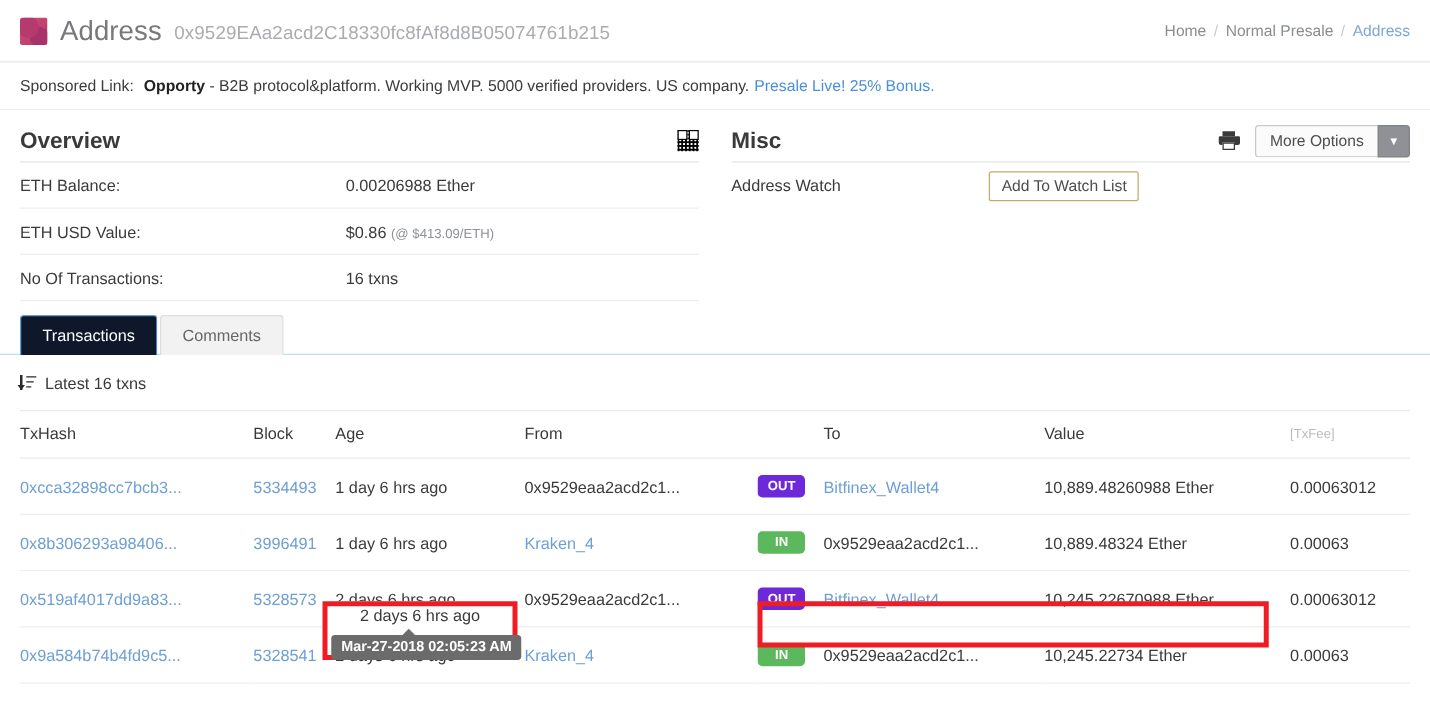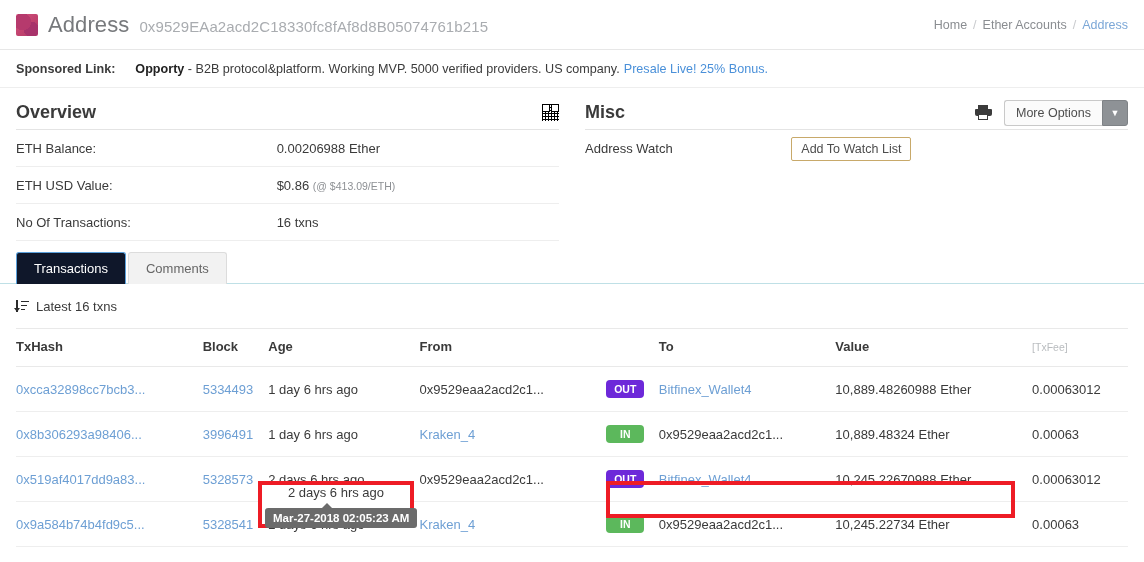--- a/index.html
+++ b/index.html
@@ -60,21 +60,21 @@
   
   .sponsored {
     height: 38px;
     display: flex;
     align-items: center;
     padding: 0 16px;
     font-size: 12.6px;
     color: #3b3b3b;
     border-bottom: 1px solid #eeeeee;
   }
-  .sponsored .lbl { color: #3b3b3b; margin-right: 20px; font-weight: bold; }
+  .sponsored .lbl { color: #3b3b3b; margin-right: 8px; }
   .sponsored .brand { font-weight: bold; color: #222; }
   .sponsored .body { color: #3b3b3b; }
   .sponsored .promo { color: #4a90d9; margin-left: 4px; }
 
   
   .panels { display: flex; padding: 8px 16px 0 16px; gap: 26px; }
   .panel { flex: 1; min-width: 0; }
   .panel-head {
     display: flex; align-items: center;
     height: 34px;
@@ -209,21 +209,21 @@
     position: absolute; left: 4.5px; height: 1.6px; background: #2b2b2b;
   }
   .sort-icon .l1 { top: 1px; width: 8px; }
   .sort-icon .l2 { top: 5px; width: 6px; }
   .sort-icon .l3 { top: 9px; width: 4px; }
 
   table.txs { width: 100%; border-collapse: collapse; table-layout: fixed; }
   table.txs th {
     text-align: left;
     font-size: 13px;
-    font-weight: bold;
+    font-weight: normal;
     color: #3a3a3a;
     padding: 10px 0 12px 0;
     border-top: 1px solid #e9e9e9;
     border-bottom: 1px solid #e9e9e9;
   }
   table.txs th.fee { font-size: 10.5px; color: #b9bcbf; font-weight: normal; margin-left: 21px; }
   table.txs td {
     font-size: 13px;
     color: #3a3a3a;
     padding: 13px 0 13px 0;
@@ -299,21 +299,21 @@
 
 <div class="page">
 
   <div class="page-header">
     <div class="identicon"></div>
     <div class="title-main">Address</div>
     <div class="title-addr">0x9529EAa2acd2C18330fc8fAf8d8B05074761b215</div>
     <div class="breadcrumb">
       <span class="crumb">Home</span>
       <span class="sep">/</span>
-      <span class="crumb">Ether Accounts</span>
+      <span class="crumb">Normal Presale</span>
       <span class="sep">/</span>
       <span class="crumb active">Address</span>
     </div>
   </div>
 
   <div class="sponsored">
     <span class="lbl">Sponsored Link:</span>
     <span class="brand">Opporty</span>&nbsp;
     <span class="body">- B2B protocol&amp;platform. Working MVP. 5000 verified providers. US company.</span>
     <span class="promo">Presale Live! 25% Bonus.</span>

